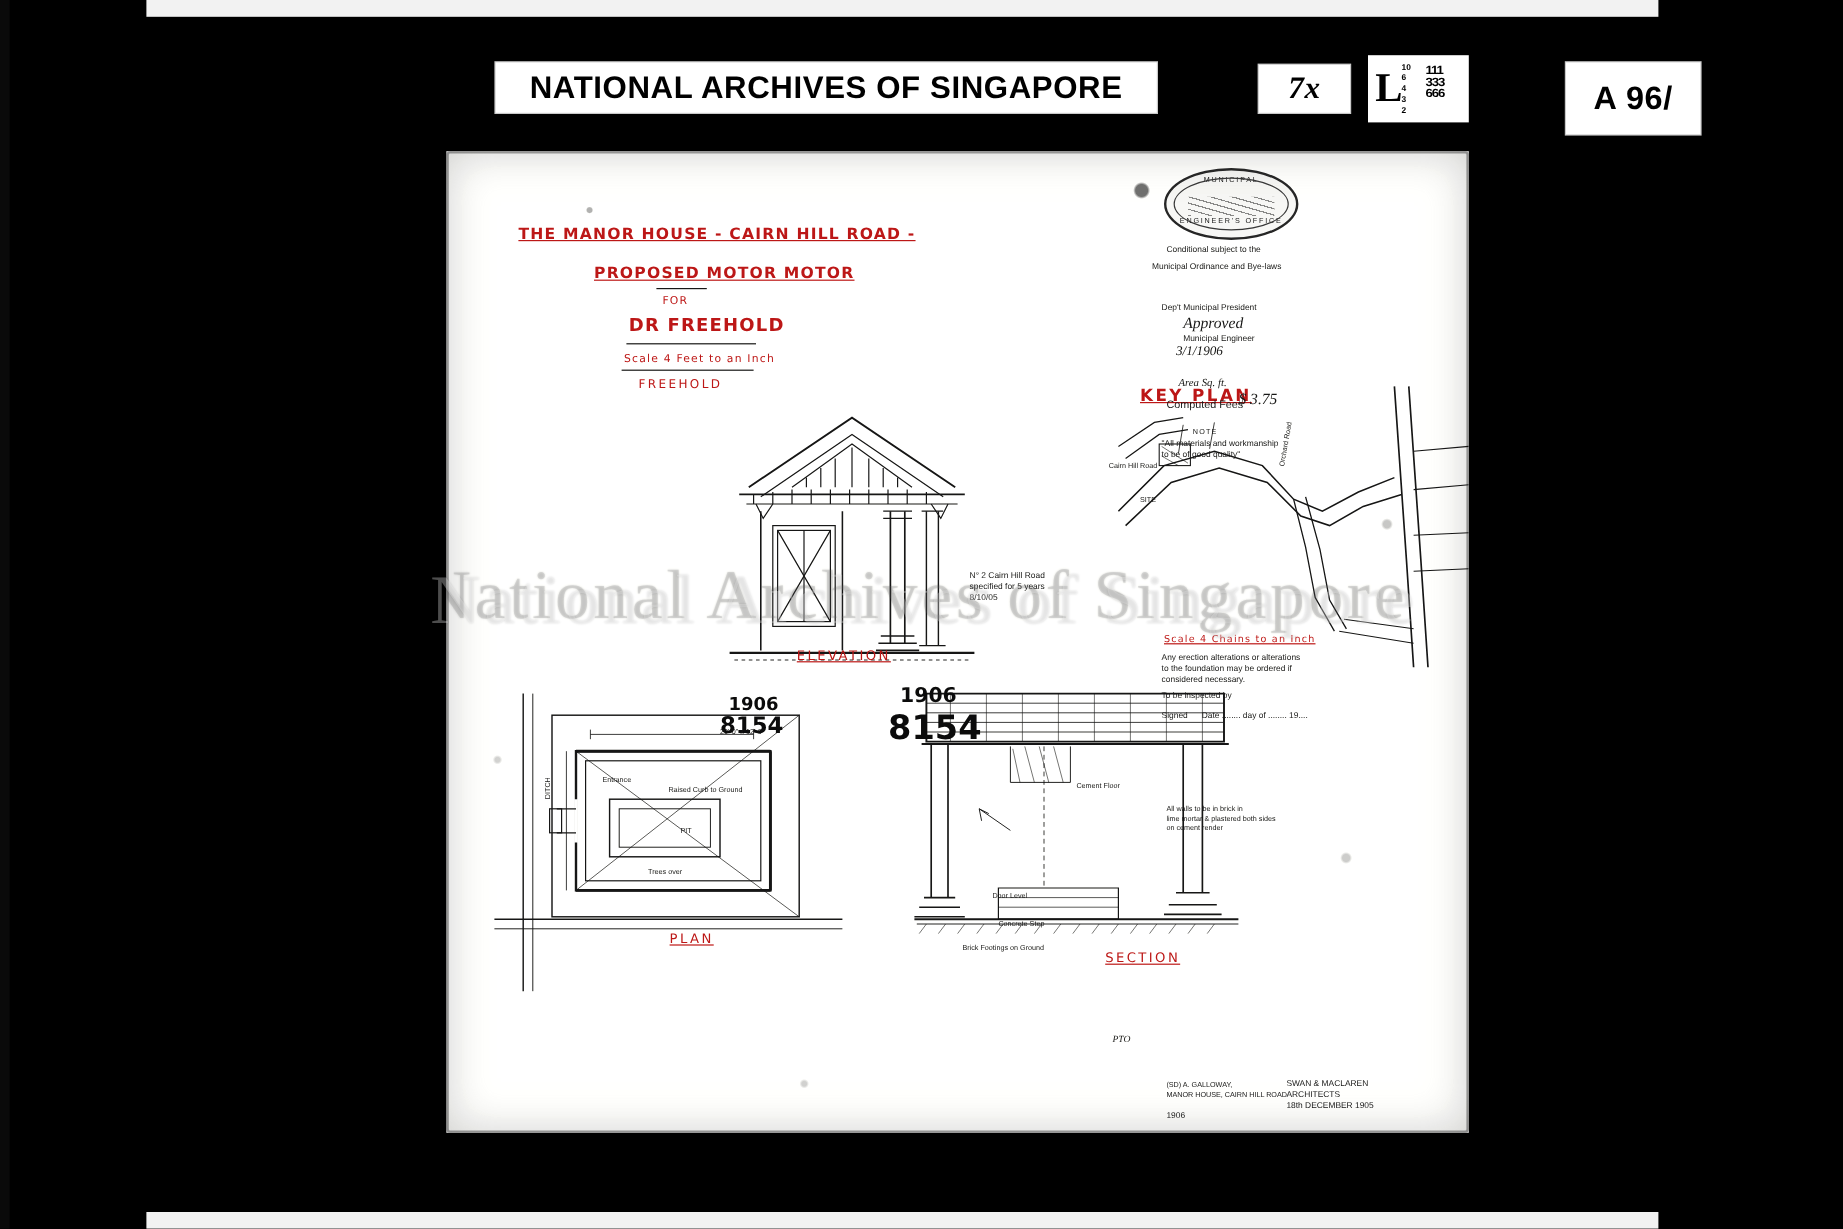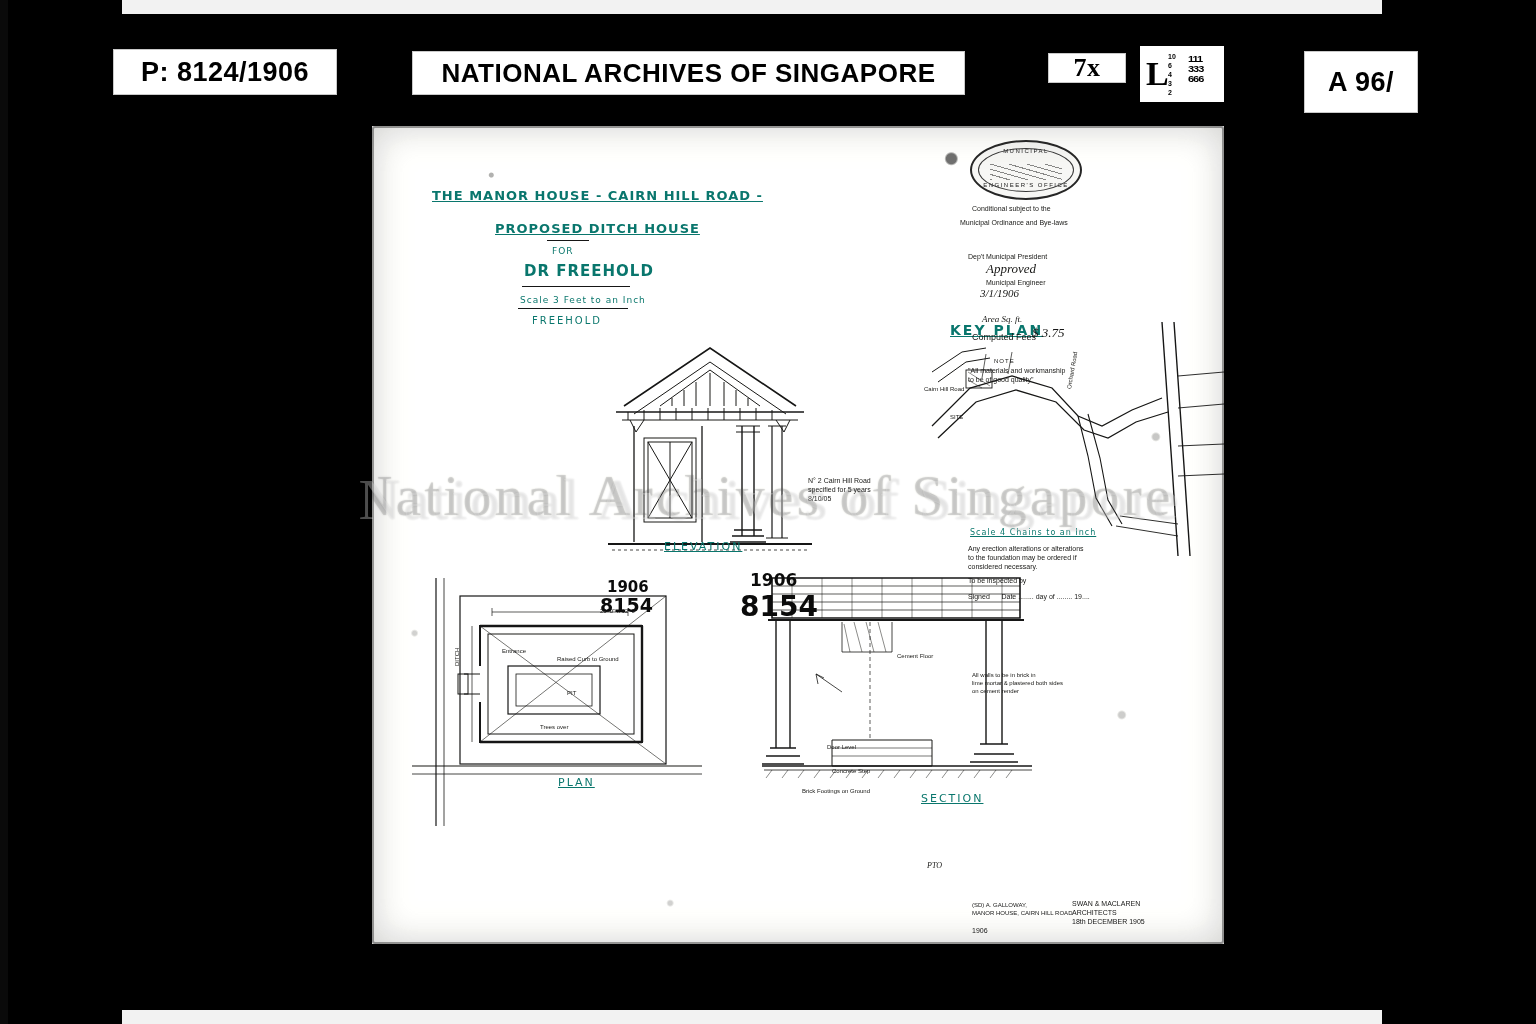--- a/index.html
+++ b/index.html
@@ -57,22 +57,23 @@
     width: 222px; height: 44px;
     font-size: 27px;
   }
   #hdr-title {
     left: 413px; top: 52px;
     width: 551px; height: 42px;
     font-size: 26px;
   }
   #hdr-mag {
     left: 1049px; top: 54px;
-    width: 76px; height: 28px;
+    width: 76px; height: 40px;
     font-size: 26px;
+    font-style: italic;
     font-family: "Liberation Serif", serif;
   }
   #hdr-acc {
     left: 1305px; top: 52px;
     width: 112px; height: 60px;
     font-size: 27px;
   }
 
   
   .test-target {
@@ -139,21 +140,21 @@
     position: absolute;
     inset: 0;
     border: 2px solid rgba(0,0,0,0.35);
     border-radius: 3px;
     pointer-events: none;
   }
 
   
   .hw {
     position: absolute;
-    color: #0f766e;
+    color: #b91c1c;
     font-family: "DejaVu Sans", sans-serif;
     letter-spacing: 1px;
     white-space: nowrap;
   }
   .ul { text-decoration: underline; }
 
   
   #title-line1 { left: 60px; top: 62px; font-size: 13px; font-weight: bold; }
   #title-line2 { left: 123px; top: 95px; font-size: 13px; font-weight: bold; }
   #title-for   { left: 180px; top: 120px; font-size: 9px; }
@@ -284,41 +285,40 @@
 </style>
 </head>
 <body>
 
 <div class="frame">
 
   <div class="strip-top"></div>
   <div class="strip-bottom"></div>
   <div class="strip-left"></div>
 
-  <div class="hdr-box" id="hdr-ref">P: 8124/1906</div>
   <div class="hdr-box" id="hdr-title">NATIONAL ARCHIVES OF SINGAPORE</div>
   <div class="hdr-box" id="hdr-mag">7x</div>
   <div class="hdr-box" id="hdr-acc">A 96/</div>
 
   <div class="test-target">
     <div class="tt-L">L</div>
     <div class="tt-bars">10<br>6<br>4<br>3<br>2</div>
     <div class="tt-bars2">111<br>333<br>666</div>
   </div>
 
   <div class="sheet">
     <div class="sheet-edge"></div>
 
     <div class="hw ul" id="title-line1">THE MANOR HOUSE - CAIRN HILL ROAD -</div>
-    <div class="hw ul" id="title-line2">PROPOSED DITCH HOUSE</div>
+    <div class="hw ul" id="title-line2">PROPOSED MOTOR MOTOR</div>
     <div class="rule" style="left:175px; top:114px; width:42px;"></div>
     <div class="hw" id="title-for">FOR</div>
     <div class="hw" id="title-owner">DR FREEHOLD</div>
     <div class="rule" style="left:150px; top:160px; width:108px;"></div>
-    <div class="hw" id="title-scale">Scale 3 Feet to an Inch</div>
+    <div class="hw" id="title-scale">Scale 4 Feet to an Inch</div>
     <div class="rule" style="left:146px; top:182px; width:110px;"></div>
     <div class="hw" id="title-tenure">FREEHOLD</div>
 
     <div class="stamp">
       <div class="stamp-txt-top">MUNICIPAL</div>
       <div class="stamp-scribble"></div>
       <div class="stamp-txt-bot">ENGINEER'S OFFICE</div>
     </div>
 
     <div class="appr" id="appr1">Conditional subject to the</div>

